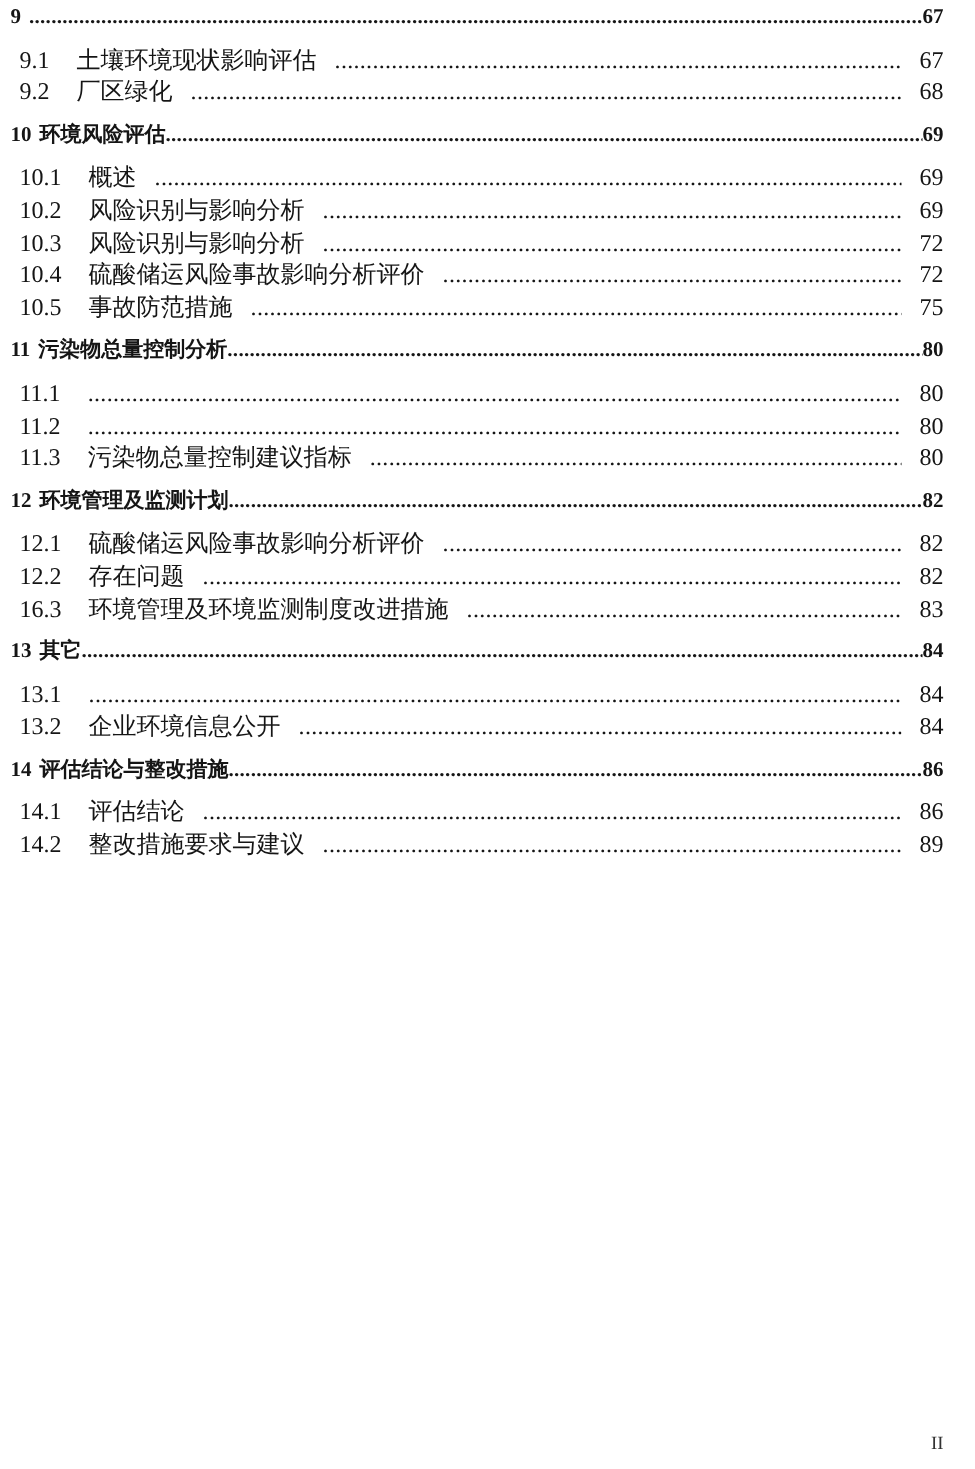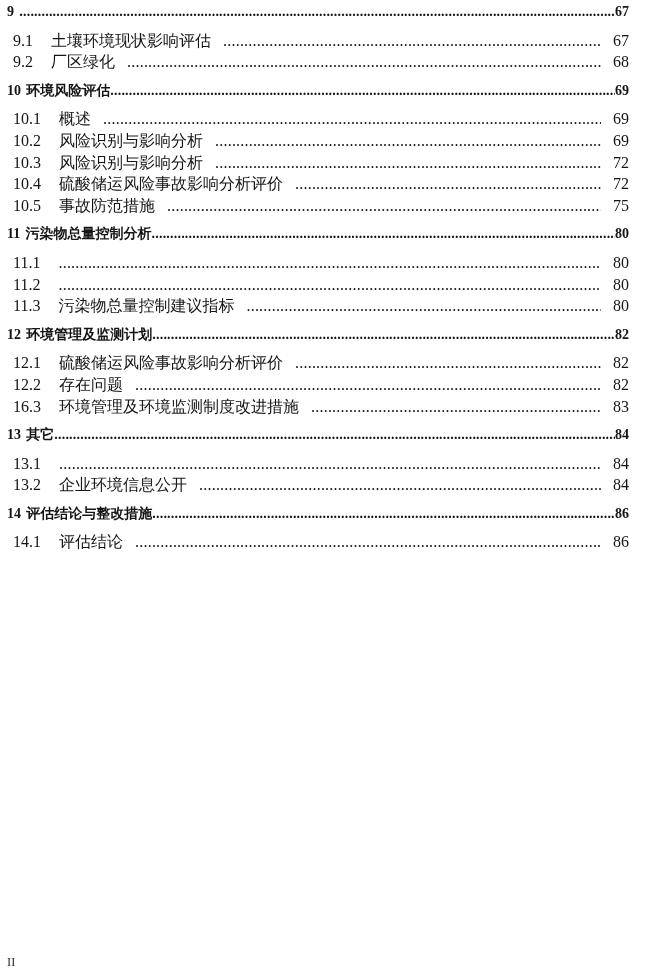--- a/index.html
+++ b/index.html
@@ -47,21 +47,21 @@
   .l::after {
     content: "..................................................................................................................................................................................................................................................................................................................";
     letter-spacing: 0.2px;
   }
   .p { flex: none; }
   .footer {
     position: absolute;
     left: 7px;
     right: 21px;
     top: 954px;
-    text-align: left;
+    text-align: right;
     font-size: 12.5px;
     color: #333333;
   }
 </style>
 </head>
 <body>
 
 <div class="page">
   <div class="toc">
 
@@ -201,20 +201,26 @@
         <span class="n">14</span>
           <span class="t">评估结论与整改措施</span>
           <span class="l"></span>
           <span class="p">86</span>
       </div>
       <div class="row sub">
         <span class="n">14.1</span>
           <span class="t">评估结论</span>
           <span class="l"></span>
           <span class="p">86</span>
+      </div>
+      <div class="row sub">
+        <span class="n">14.2</span>
+          <span class="t">整改措施要求与建议</span>
+          <span class="l"></span>
+          <span class="p">89</span>
       </div>
     </div>
 
   </div>
 
   <div class="footer">
     <span>II</span>
   </div>
 </div>
 

